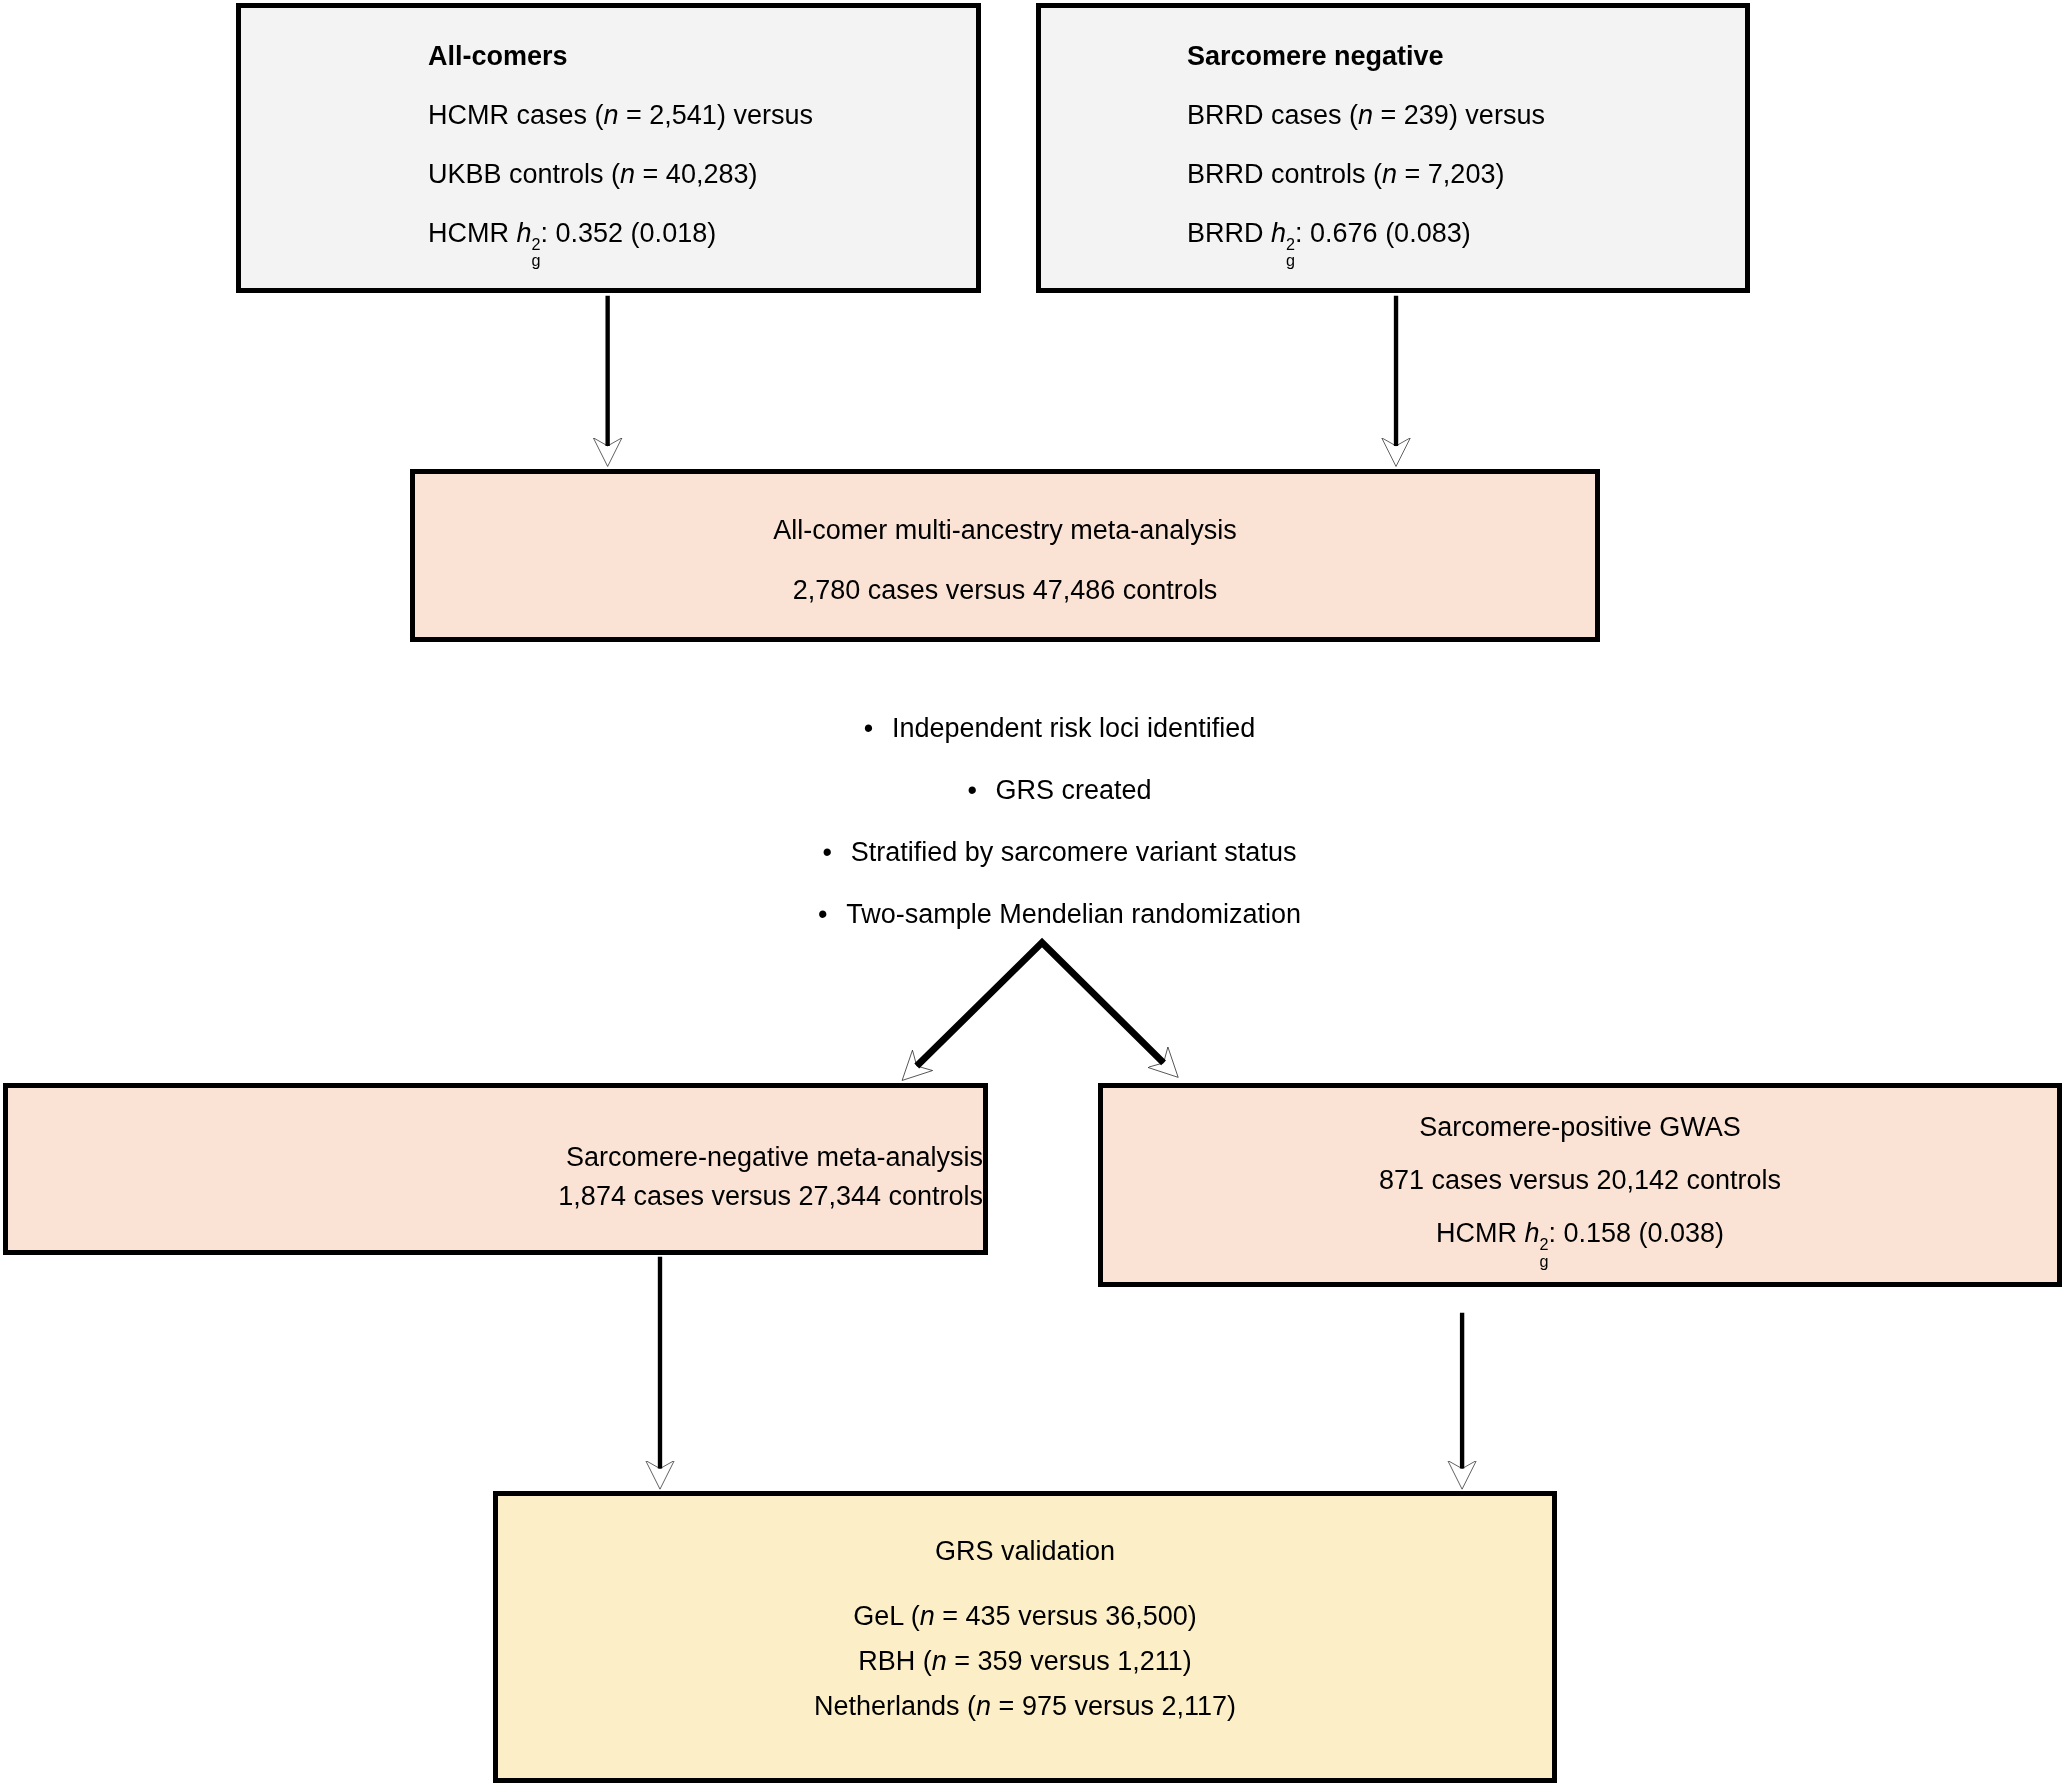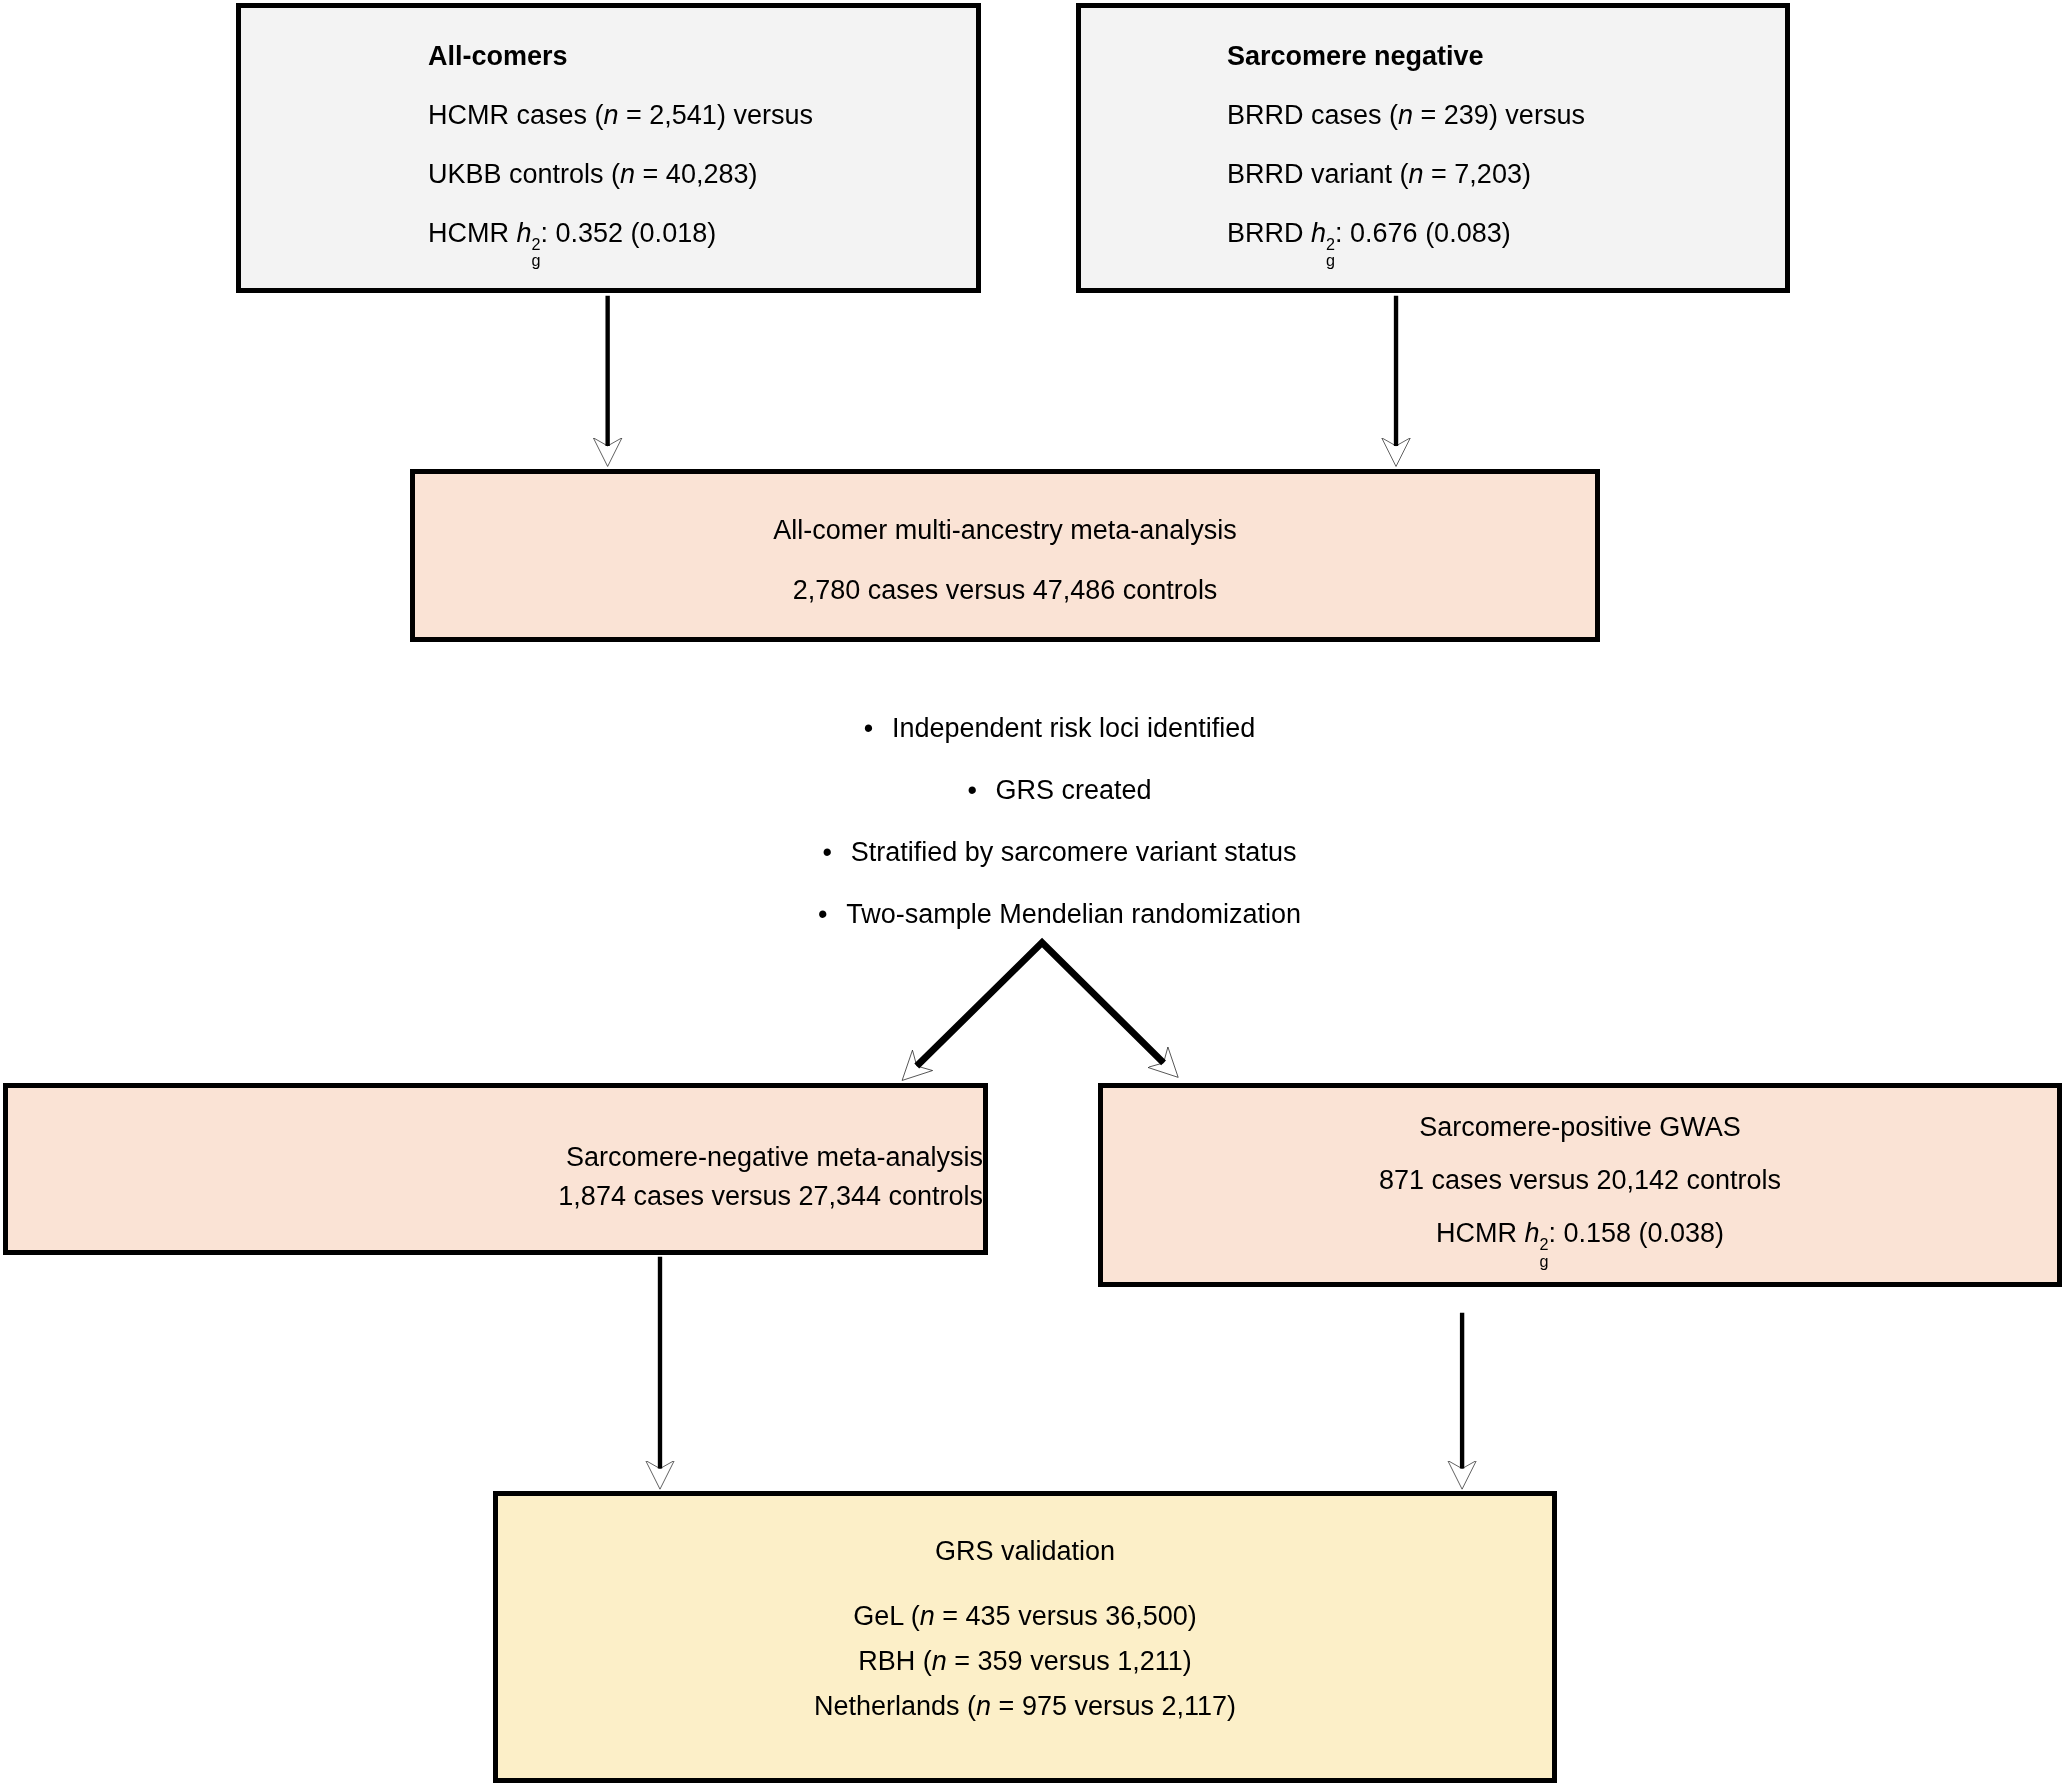--- a/index.html
+++ b/index.html
@@ -22,21 +22,21 @@
     border:5px solid var(--outline,#000);
     display:flex;flex-direction:column;justify-content:center;
   }
   .gray{background:var(--box-gray,#f3f3f3);}
   .pink{background:var(--box-pink,#fae3d5);}
   .yellow{background:var(--box-yellow,#fcefc8);}
   .line{white-space:nowrap;}
   .title{font-weight:bold;}
 
   #box-allcomers{left:236px;top:2.5px;width:745px;height:290px;padding-left:187px;line-height:59px;text-align:left;}
-  #box-sarcneg{left:1036px;top:2.5px;width:714px;height:290px;padding-left:146px;line-height:59px;text-align:left;margin-left:40px;}
+  #box-sarcneg{left:1036px;top:2.5px;width:714px;height:290px;padding-left:146px;line-height:59px;text-align:left;}
   #box-meta{left:410px;top:469px;width:1190px;height:173px;line-height:60px;padding-top:8.7px;text-align:center;}
   #box-negmeta{left:3.1px;top:1083px;width:985px;height:172px;line-height:39px;padding-top:15px;text-align:right;}
   #box-posgwas{left:1098px;top:1083px;width:964px;height:204px;line-height:53px;text-align:center;}
   #box-grs{left:493px;top:1491px;width:1064px;height:292px;padding-bottom:16px;text-align:center;}
   #box-grs .title{line-height:45px;margin-bottom:20px;font-weight:normal;}
   #box-grs .line{line-height:45px;}
 
   #bullet-list{
     position:absolute;left:623px;top:697px;width:873px;
     text-align:center;line-height:62px;
@@ -77,21 +77,21 @@
     <div class="line"><span>UKBB controls (</span><i>n</i><span> = 40,283)</span></div>
     <div class="line"><span>HCMR </span><i>h</i><span class="supsub">
           <span>2</span>
           <span>g</span>
         </span><span>: 0.352 (0.018)</span></div>
   </div>
 
   <div class="box gray" id="box-sarcneg">
     <div class="line title">Sarcomere negative</div>
     <div class="line"><span>BRRD cases (</span><i>n</i><span> = 239) versus</span></div>
-    <div class="line"><span>BRRD variant (</span><i>n</i><span> = 7,203)</span></div>
+    <div class="line"><span>BRRD controls (</span><i>n</i><span> = 7,203)</span></div>
     <div class="line"><span>BRRD </span><i>h</i><span class="supsub">
           <span>2</span>
           <span>g</span>
         </span><span>: 0.676 (0.083)</span></div>
   </div>
 
   <div class="box pink" id="box-meta">
     <div class="line">All-comer multi-ancestry meta-analysis</div>
     <div class="line">2,780 cases versus 47,486 controls</div>
   </div>

